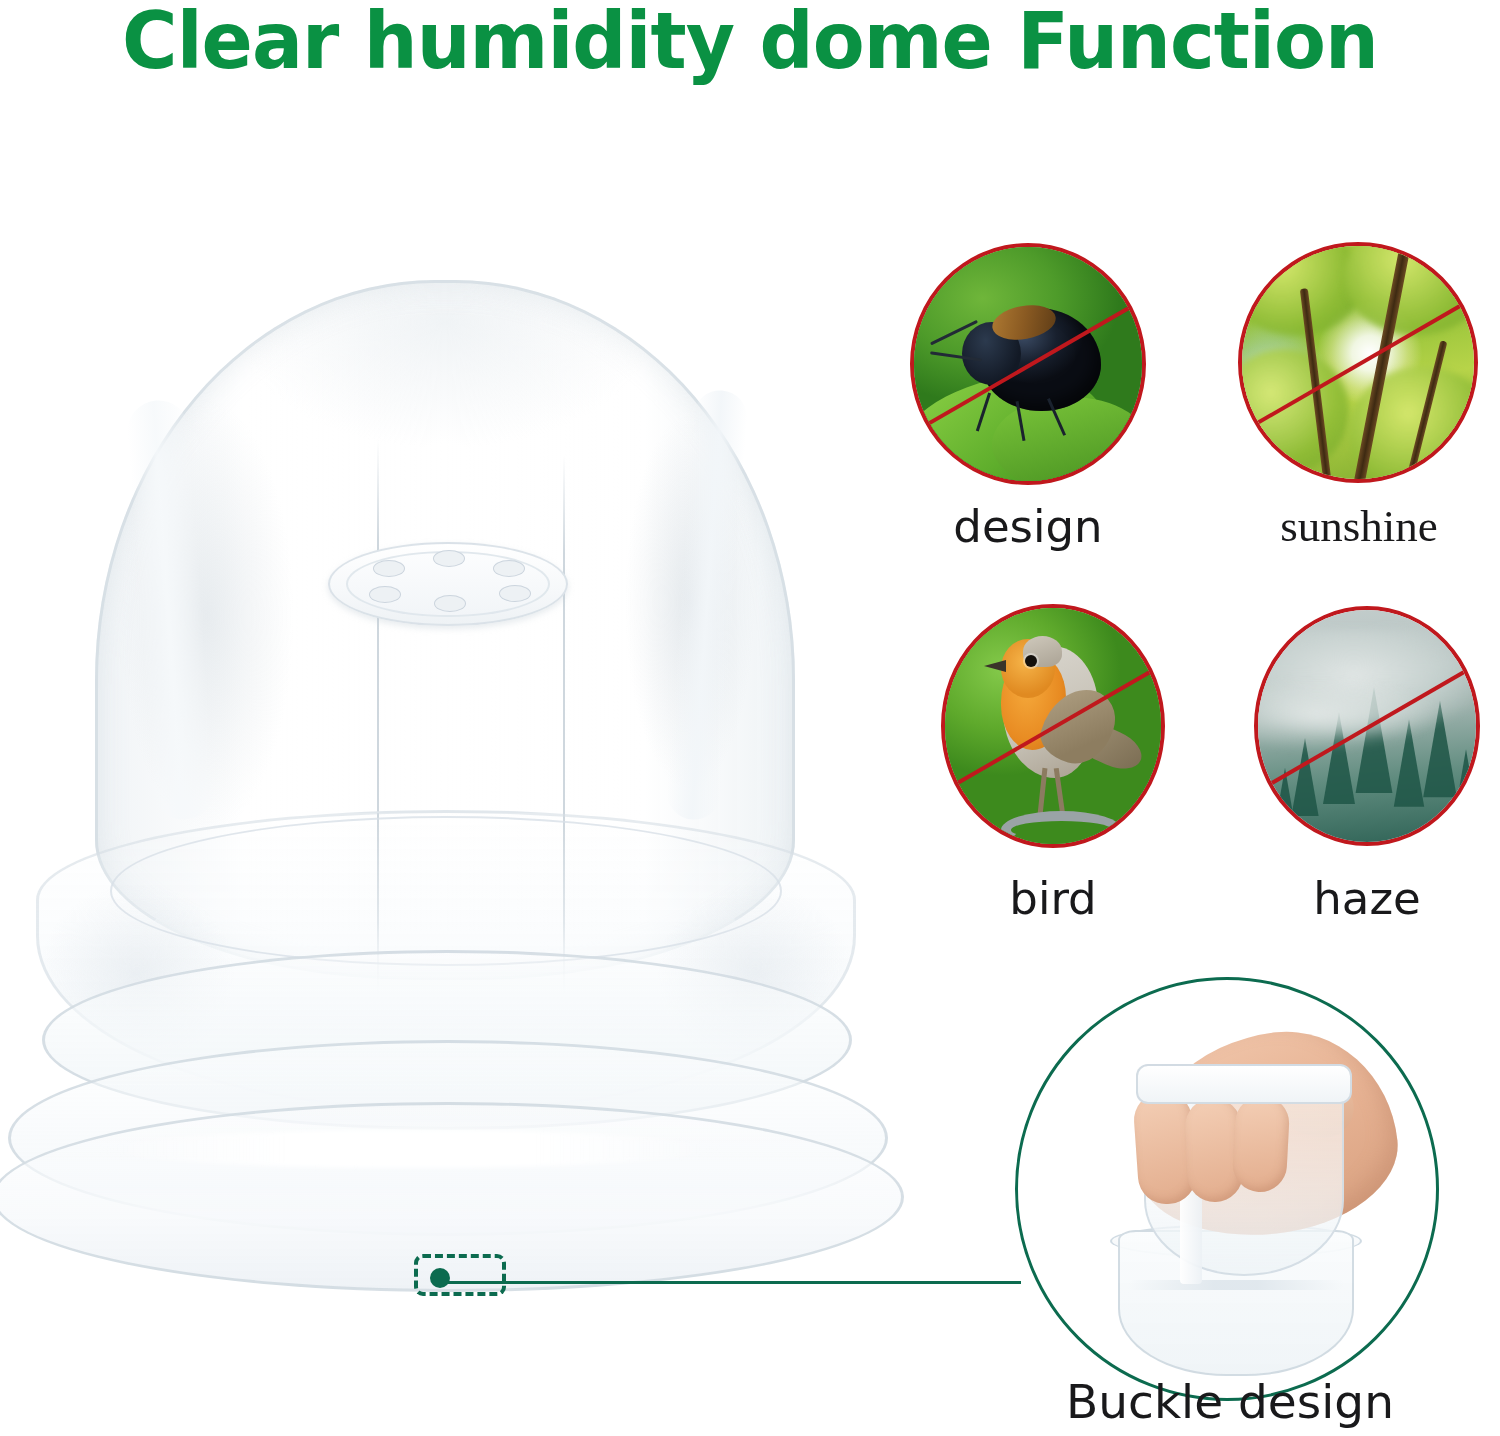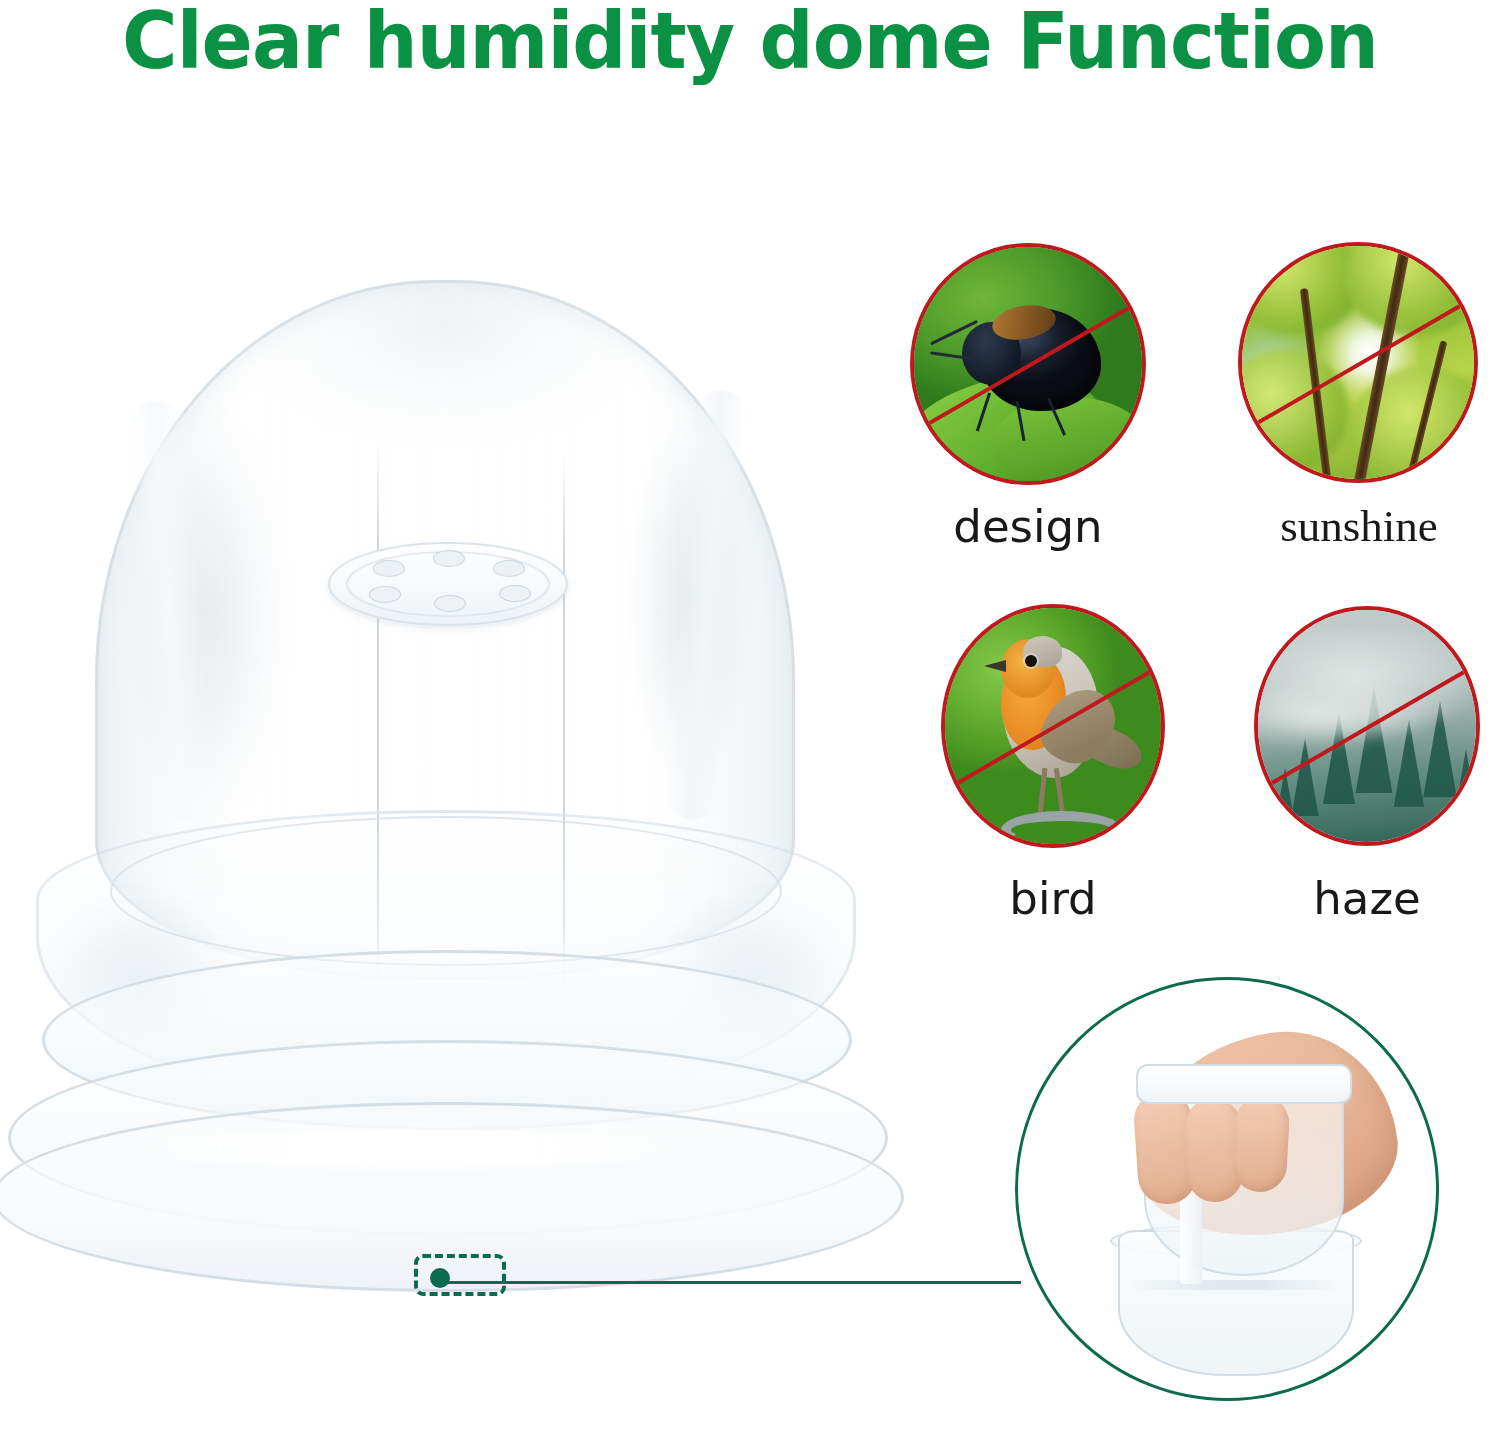--- a/index.html
+++ b/index.html
@@ -515,14 +515,15 @@
     <div class="mini-ridge"></div>
     <div class="hand"></div>
     <div class="thumb"></div>
     <div class="mini-dome"></div>
     <div class="mini-stem"></div>
     <div class="finger fg1"></div>
     <div class="finger fg2"></div>
     <div class="finger fg3"></div>
     <div class="mini-cap"></div>
   </div>
+  <div class="buckle-label">Buckle design</div>
 
 </div>
 
 </body></html>

